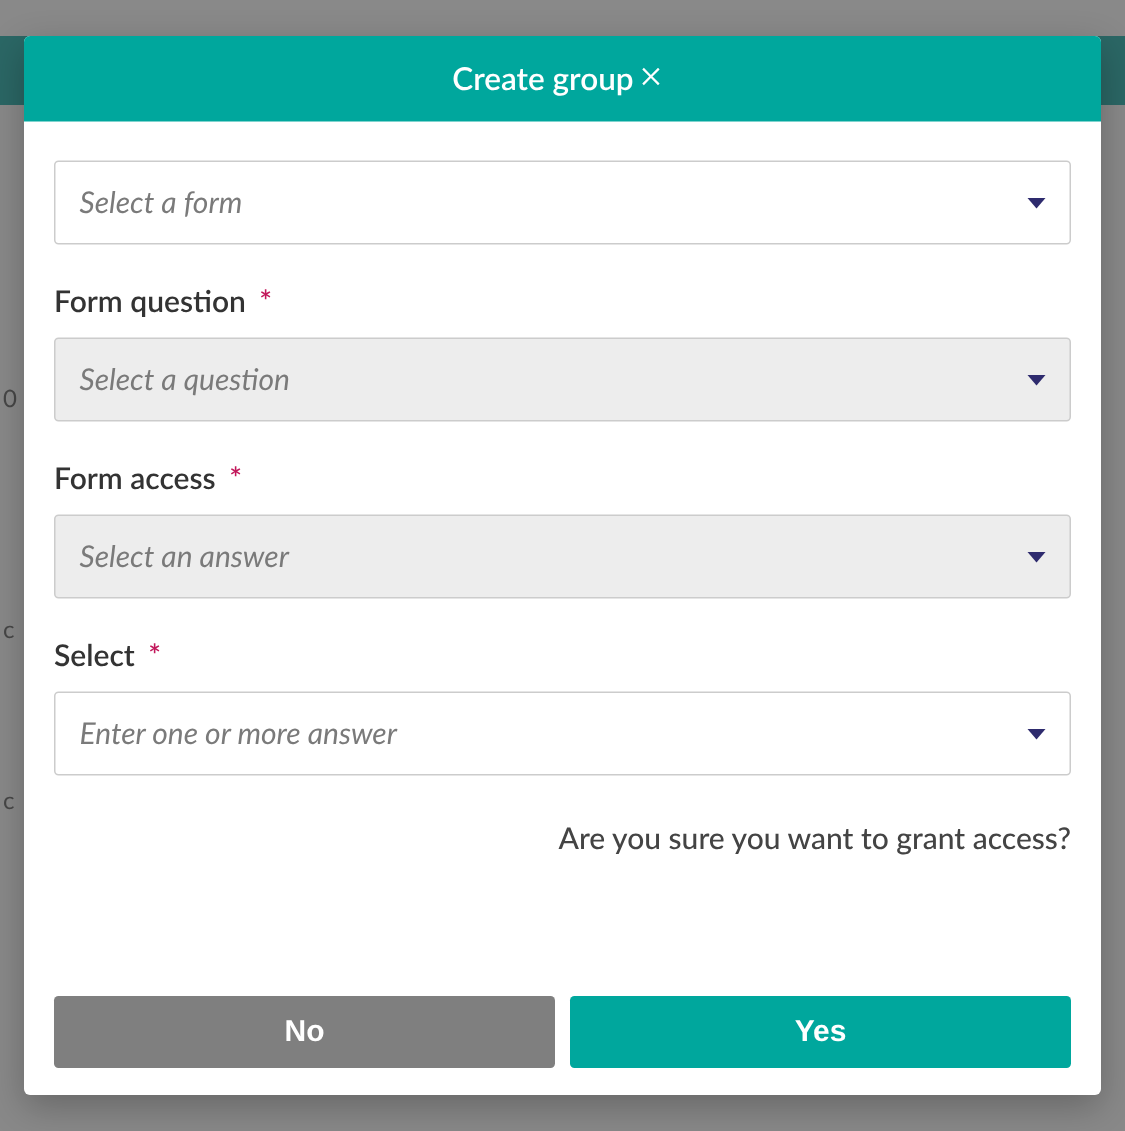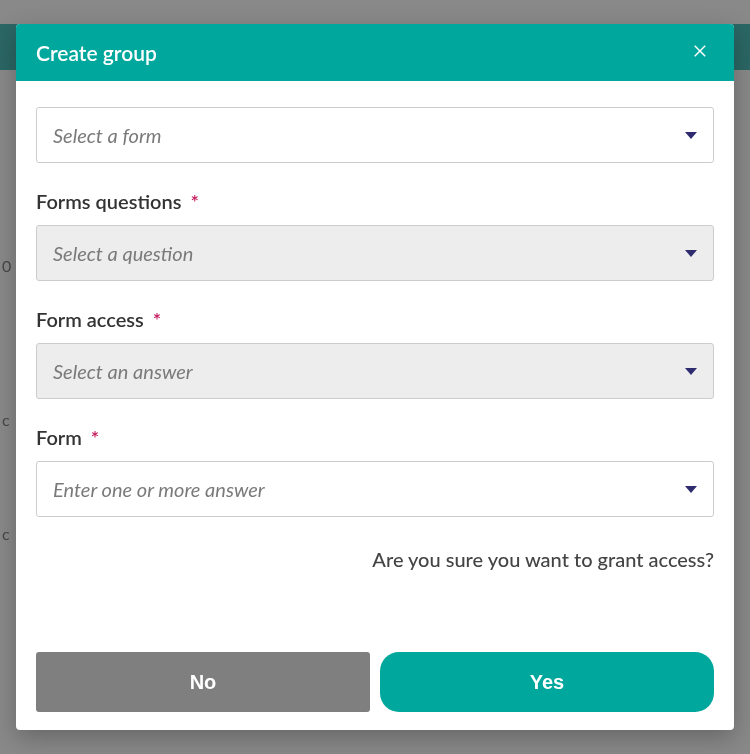--- a/index.html
+++ b/index.html
@@ -40,21 +40,21 @@
       display: flex;
       flex-direction: column;
       overflow: hidden;
     }
     .modal-header {
       background: #00a79d;
       color: #fff;
       padding: 14px 20px;
       display: flex;
       align-items: center;
-      justify-content: space-between;
+      justify-content: center;
     }
     .modal-title {
       font-size: 21px;
       font-weight: 600;
     }
     .close-btn {
       background: none;
       border: none;
       cursor: pointer;
       padding: 4px;
@@ -110,30 +110,30 @@
       text-align: right;
       font-size: 20px;
       color: #444;
       margin-top: 4px;
       margin-bottom: 20px;
       font-weight: 500;
     }
     .btn-row { display: flex; gap: 10px; margin-top: auto; }
     .btn {
       flex: 1;
-      height: 60px;
+      height: 48px;
       border: none;
       border-radius: 3px;
       font-size: 20px;
       font-weight: 600;
       cursor: pointer;
       color: #fff;
     }
     .btn-no  { background: #7f7f7f; }
-    .btn-yes { background: #00a79d; border-radius: 19px; }
+    .btn-yes { background: #00a79d; }
     
     .bg-text {
       position: absolute;
       left: 0;
       color: #555;
       font-size: 16px;
       padding-left: 2px;
     }
   </style>
 </head>
@@ -164,21 +164,21 @@
 
     <div class="field">
       <div class="select-box">
         <span class="select-placeholder">Select a form</span>
         <span class="caret"></span>
       </div>
     </div>
 
     <div class="field">
       <div class="label-row">
-        <span>Forms questions</span>
+        <span>Form question</span>
         <span class="req">*</span>
       </div>
       <div class="select-box disabled">
         <span class="select-placeholder">Select a question</span>
         <span class="caret"></span>
       </div>
     </div>
 
     <div class="field">
       <div class="label-row">
@@ -186,21 +186,21 @@
         <span class="req">*</span>
       </div>
       <div class="select-box disabled">
         <span class="select-placeholder">Select an answer</span>
         <span class="caret"></span>
       </div>
     </div>
 
     <div class="field">
       <div class="label-row">
-        <span>Form</span>
+        <span>Select</span>
         <span class="req">*</span>
       </div>
       <div class="select-box">
         <span class="select-placeholder">Enter one or more answer</span>
         <span class="caret"></span>
       </div>
     </div>
 
     <div class="confirm-text">Are you sure you want to grant access?</div>
 

